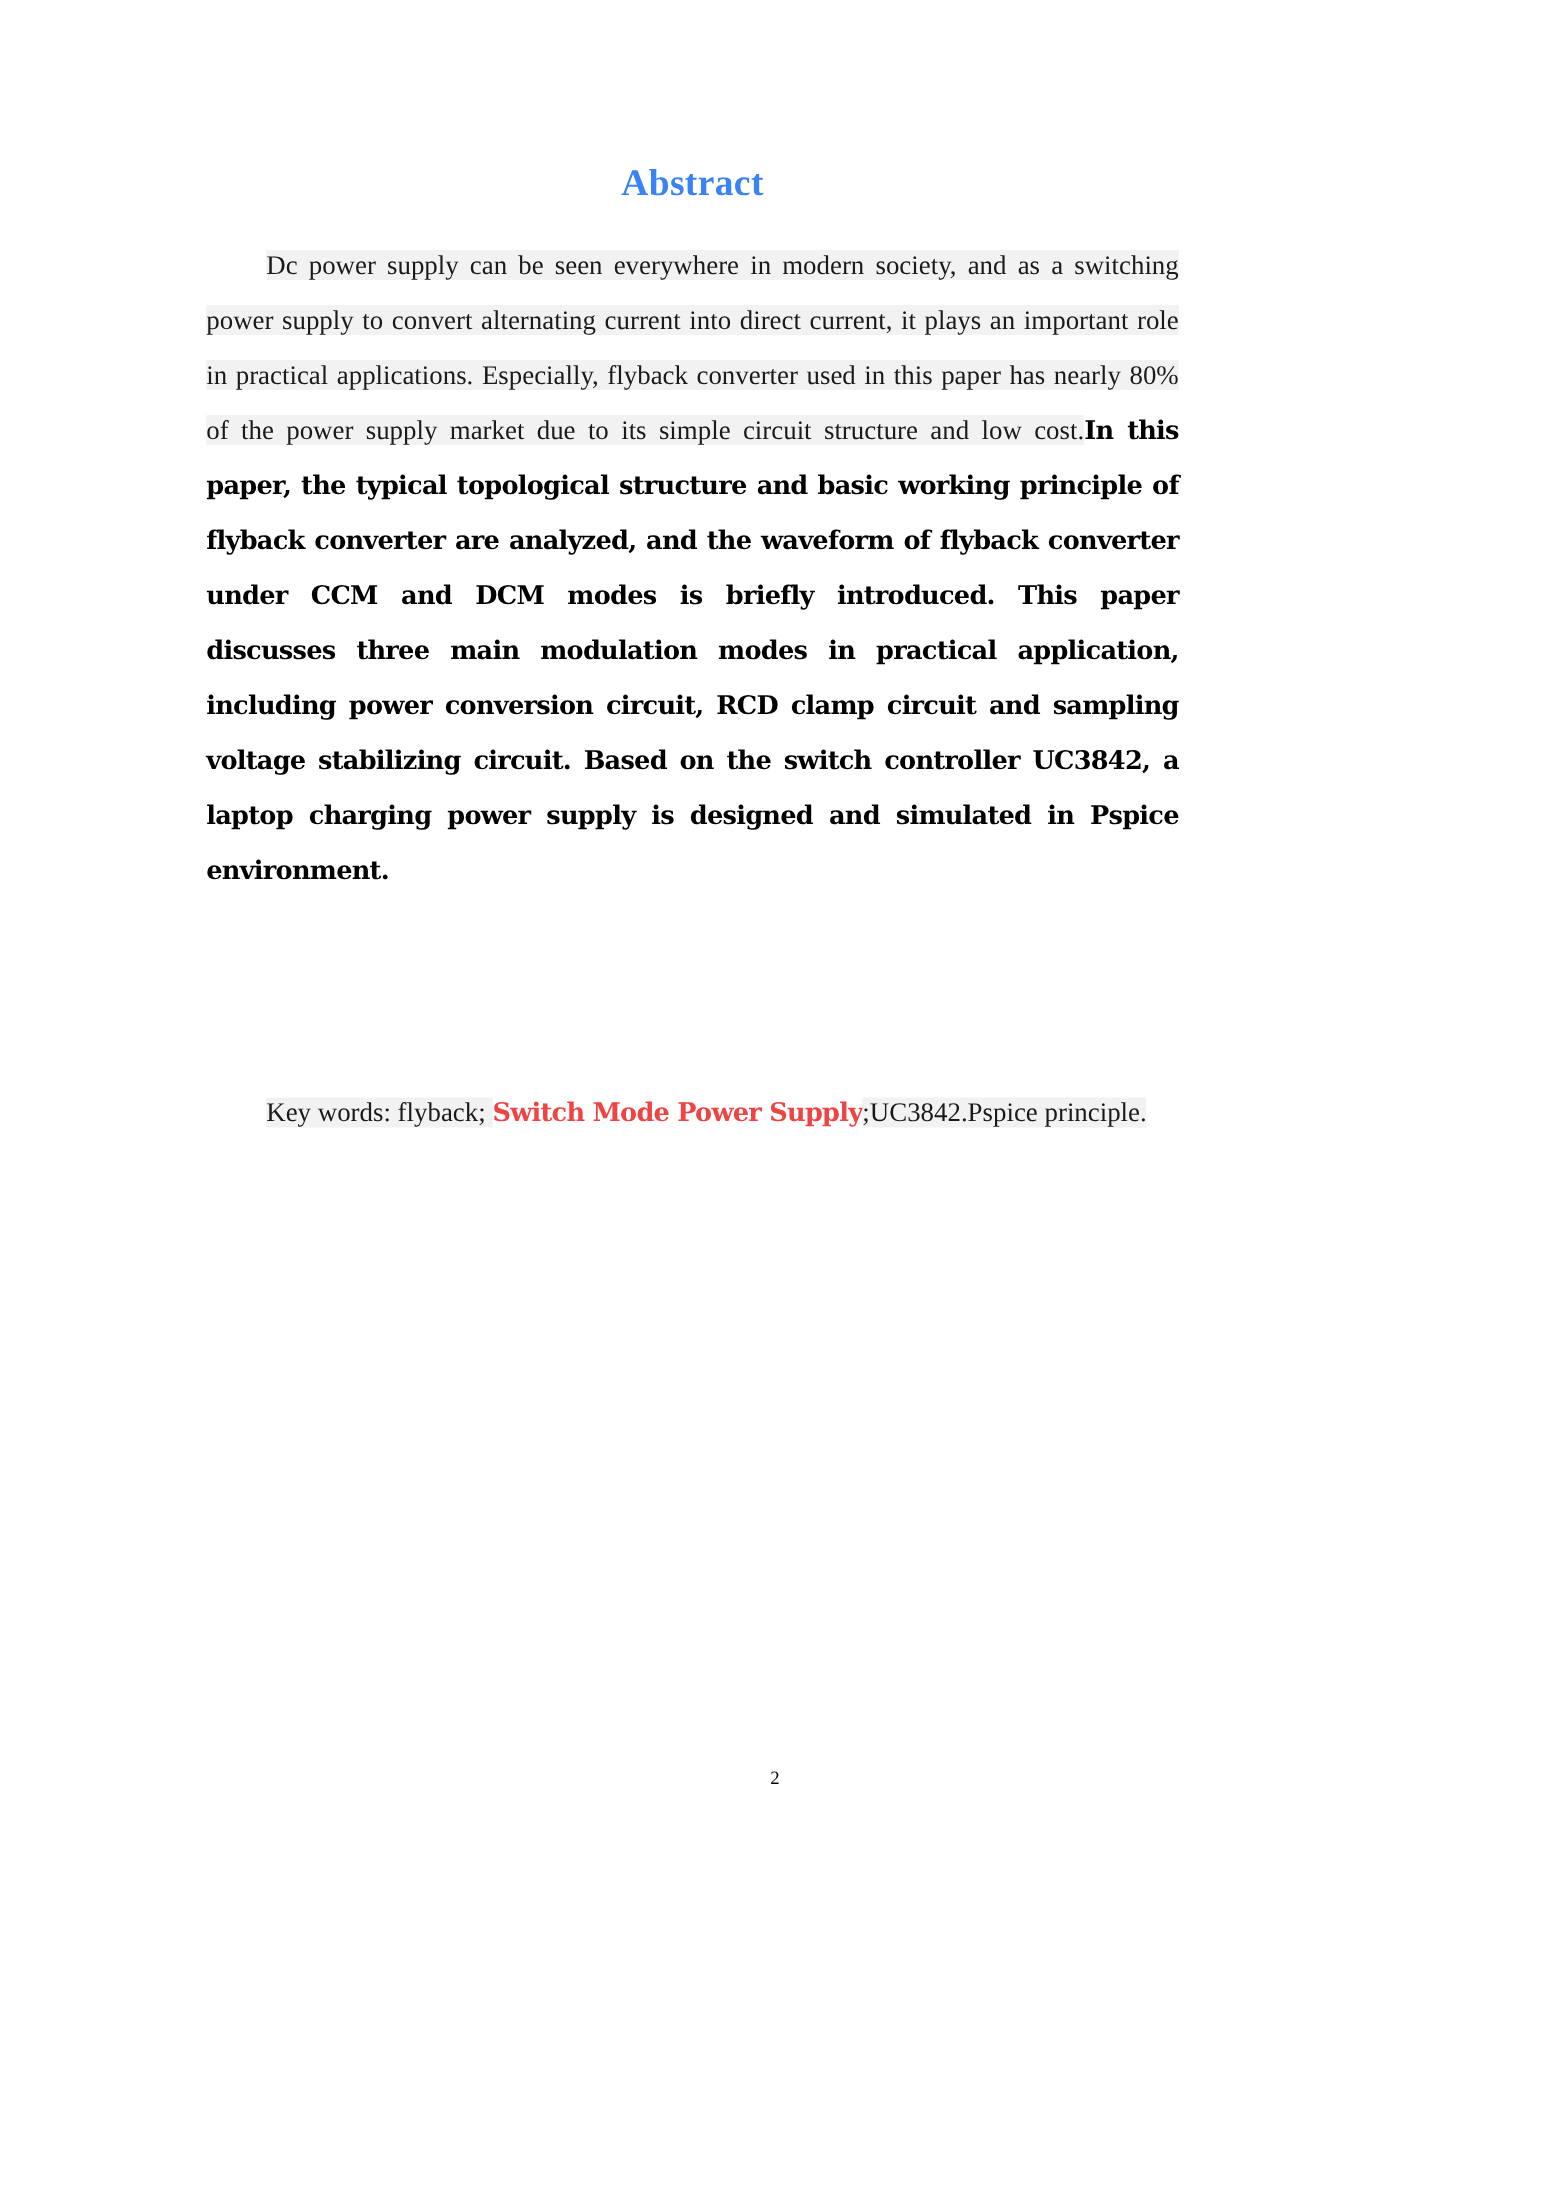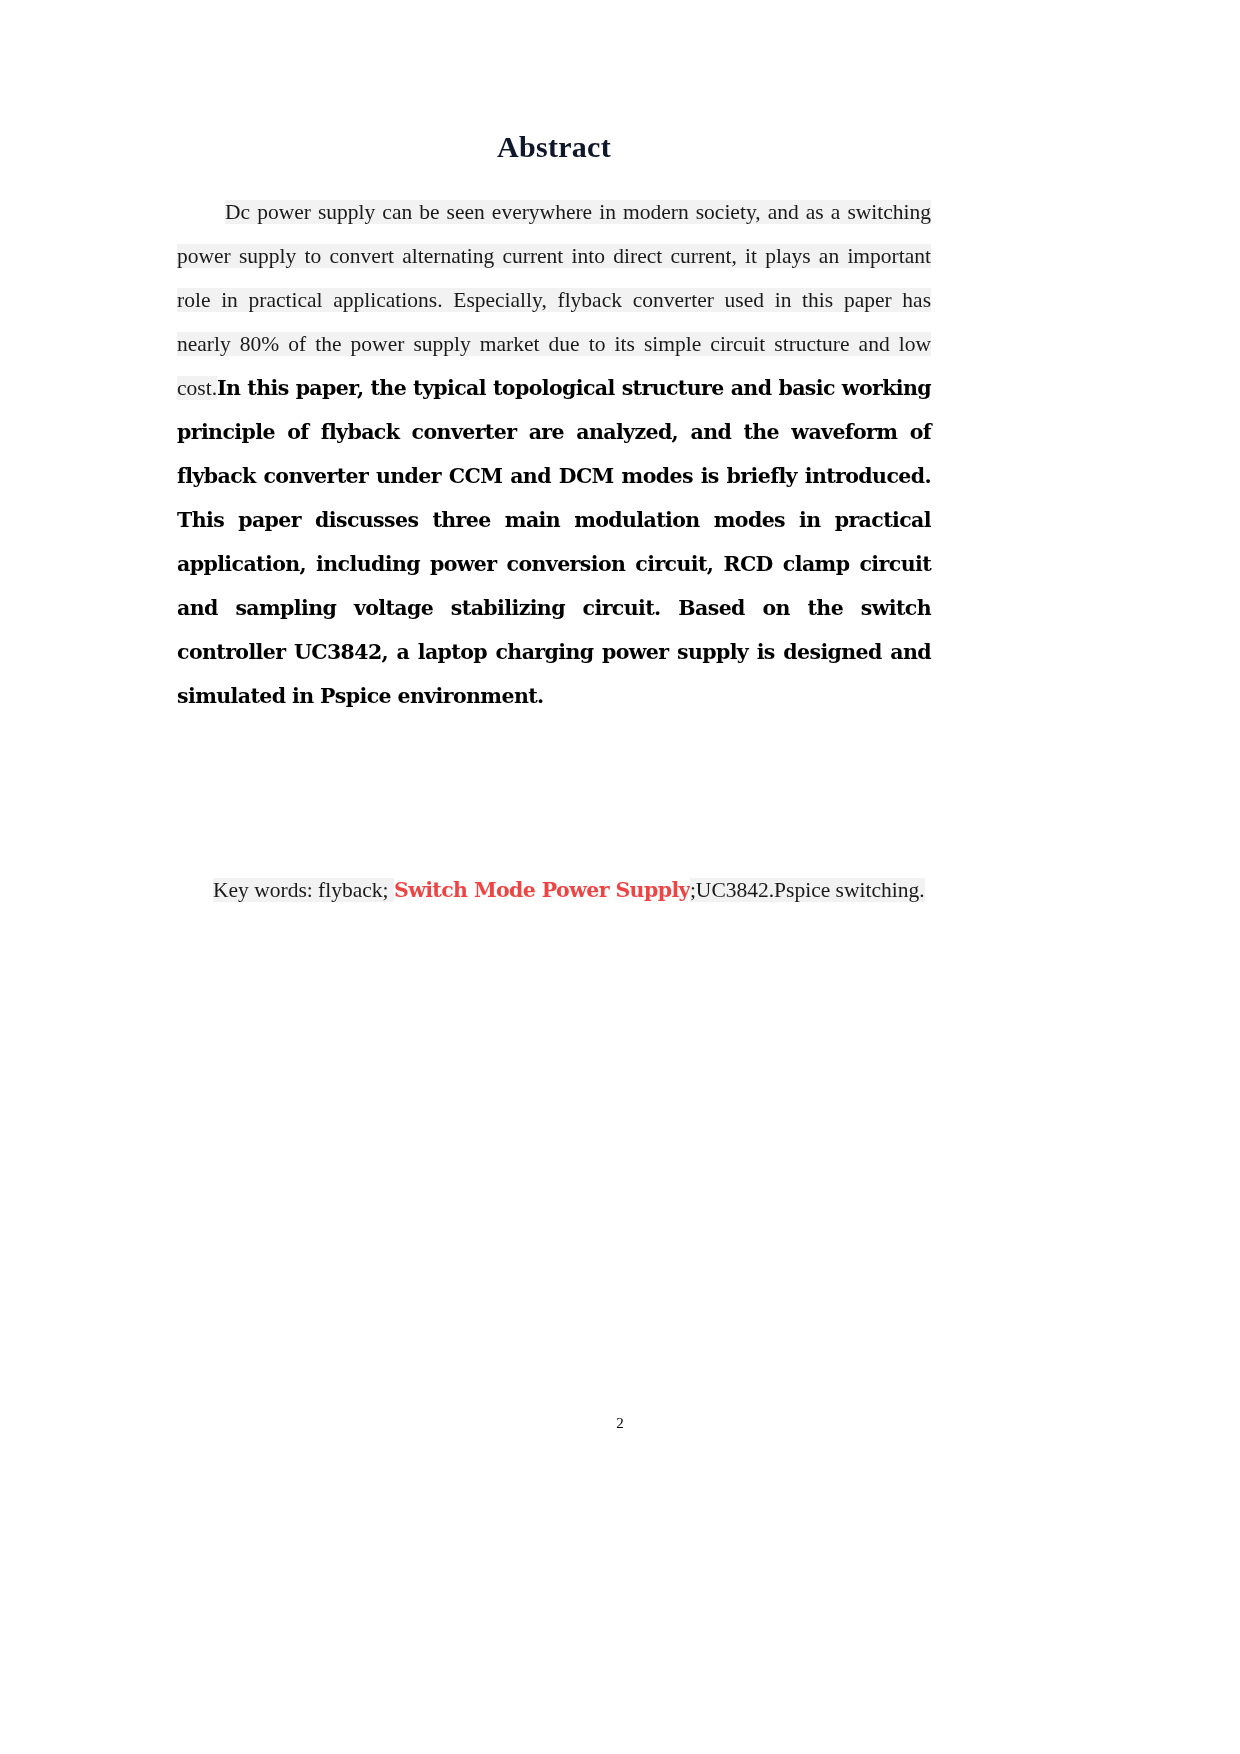--- a/index.html
+++ b/index.html
@@ -19,32 +19,32 @@
     position: absolute;
     left: 165px;
     top: 130px;
     width: 778px;
   }
   .doc-title {
     font-family: "Liberation Serif", "DejaVu Serif", serif;
     font-weight: bold;
     font-size: 30px;
     text-align: center;
-    color: #0f172a;
+    color: #3b82f6;
     margin: 0 0 26px 0;
     letter-spacing: 0.3px;
   }
   .abstract-para {
     font-family: "Liberation Serif", "DejaVu Serif", serif;
     font-size: 21.5px;
     line-height: 44px;
     text-align: justify;
     text-justify: inter-word;
     color: #1a1a1a;
-    margin: 12px;
+    margin: 0;
     text-indent: 48px;
   }
   .abstract-para .seg-serif {
     font-family: "Liberation Serif", "DejaVu Serif", serif;
     background: #f2f2f2;
   }
   .abstract-para .seg-bold {
     font-family: "DejaVu Serif", "Liberation Serif", serif;
     font-weight: bold;
     font-size: 20.5px;
@@ -88,20 +88,20 @@
 
 <div class="page">
 
   <div class="content">
 
     <h1 class="doc-title">Abstract</h1>
 
     <p class="abstract-para"><span class="seg-serif">Dc power supply can be seen everywhere in modern society, and as a switching power supply to convert alternating current into direct current, it plays an important role in practical applications. Especially, flyback converter used in this paper has nearly 80% of the power supply market due to its simple circuit structure and low cost.</span><span class="seg-bold">In this paper, the typical topological structure and basic working principle of flyback converter are analyzed, and the waveform of flyback converter under CCM and DCM modes is briefly introduced. This paper discusses three main modulation modes in practical application, including power conversion circuit, RCD clamp circuit and sampling voltage stabilizing circuit. Based on the switch controller UC3842, a laptop charging power supply is designed and simulated in Pspice environment.</span></p>
 
     <div class="keywords-block">
-      <p class="keywords"><span class="kw-plain">Key words: flyback; </span><span class="kw-bold">Switch Mode Power Supply</span><span class="kw-plain">;UC3842.Pspice switching.</span></p>
+      <p class="keywords"><span class="kw-plain">Key words: flyback; </span><span class="kw-bold">Switch Mode Power Supply</span><span class="kw-plain">;UC3842.Pspice principle.</span></p>
     </div>
 
   </div>
 
   <div class="page-number">2</div>
 
 </div>
 
 </body></html>

